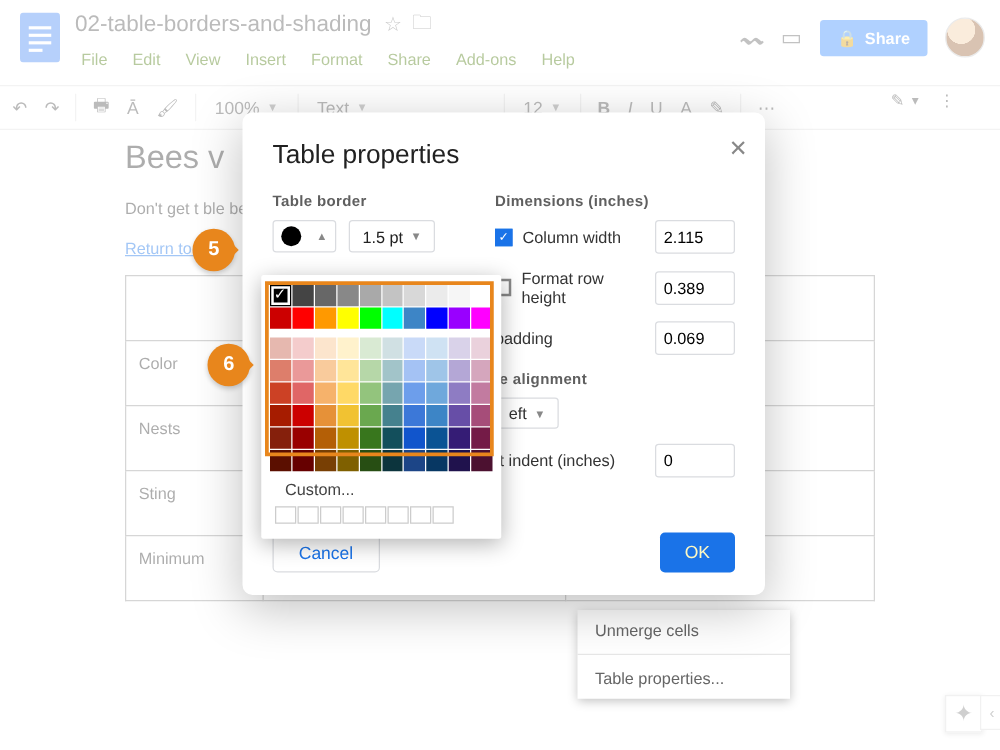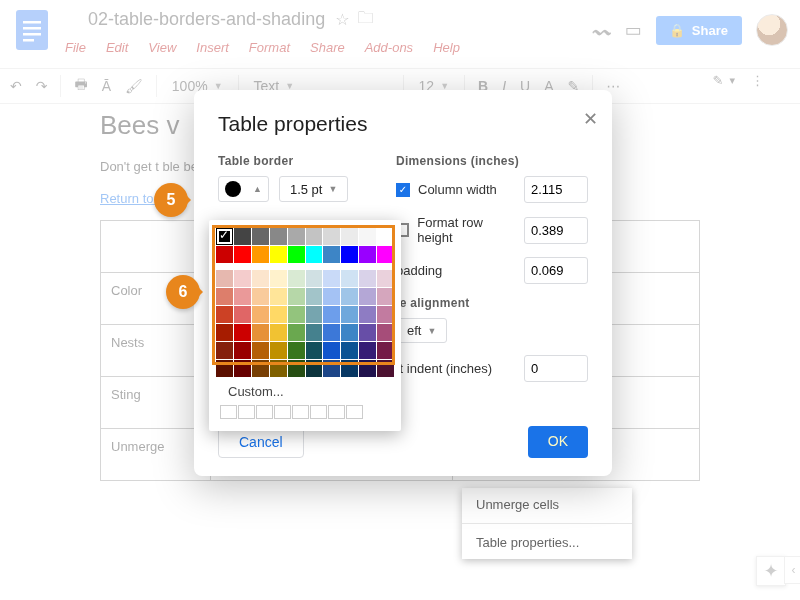--- a/index.html
+++ b/index.html
@@ -5,24 +5,24 @@
   * { box-sizing: border-box; }
   html, body { margin:0; padding:0; font-family: Arial, sans-serif; font-size:13px; color:#222; background:#fff; width:800px; height:600px; overflow:hidden;}
   .scrim { position:absolute; inset:0; background:rgba(255,255,255,0.6); z-index:20; pointer-events:none;}
   
   
   .appbar { position:absolute; top:0; left:0; right:0; height:68px; padding:6px 12px 0 12px; display:flex; align-items:flex-start; }
   .doclogo { width:40px; height:40px; display:flex; align-items:center; justify-content:center; margin-top:4px;}
   .doclogo svg { width:32px; height:40px;}
   .titleblock { margin-left:6px; flex:1;}
   .doctitle { font-size:18px; color:#555; padding:2px 2px;}
-  .doctitle-row { display:flex; align-items:center; gap:8px;margin-left:28px;}
+  .doctitle-row { display:flex; align-items:center; gap:8px;}
   .doctitle-row .subicon { color:#777; font-size:16px;}
   .menubar { display:flex; gap:6px; margin-top:4px;}
-  .menubar span { padding:3px 7px; color:#b91c1c; font-size:13px; border-radius:3px;font-style:italic;}
+  .menubar span { padding:3px 7px; color:#4d7c0f; font-size:13px; border-radius:3px;}
   .appbar-right { display:flex; align-items:center; gap:14px; margin-top:8px;}
   .appbar-right .ic { color:#666; font-size:18px;}
   .share-btn { background:#3b8cff; color:#fff; padding:7px 14px; border-radius:3px; font-weight:600; font-size:13px; display:flex; align-items:center; gap:6px;}
   .avatar { width:32px; height:32px; border-radius:50%; background:radial-gradient(circle at 40% 30%, #f3cfa9 0 40%, #a06a3f 41% 100%); border:1px solid #ccc;}
   
   
   .toolbar { position:absolute; top:68px; left:0; right:0; height:36px; border-top:1px solid #e2e2e2; border-bottom:1px solid #e2e2e2; display:flex; align-items:center; padding:0 4px; gap:2px; color:#555;}
   .toolbar .tb { padding:4px 6px; font-size:14px; display:flex; align-items:center;}
   .toolbar .sep { width:1px; height:22px; background:#e2e2e2; margin:0 5px;}
   .toolbar .dd { padding:2px 8px; min-width:40px;}
@@ -176,21 +176,21 @@
           <td class="c1">Nests</td>
           <td></td>
           <td>an size of a</td>
         </tr>
     <tr>
           <td class="c1">Sting</td>
           <td></td>
           <td>times</td>
         </tr>
     <tr>
-          <td class="c1">Unmerge</td>
+          <td class="c1">Minimum</td>
           <td>defend the nest</td>
           <td>nd will or not it's</td>
         </tr>
   </tbody>
     </table>
 </div>
 
 <div class="ctxmenu">
   <div>Unmerge cells</div>
   <hr>

